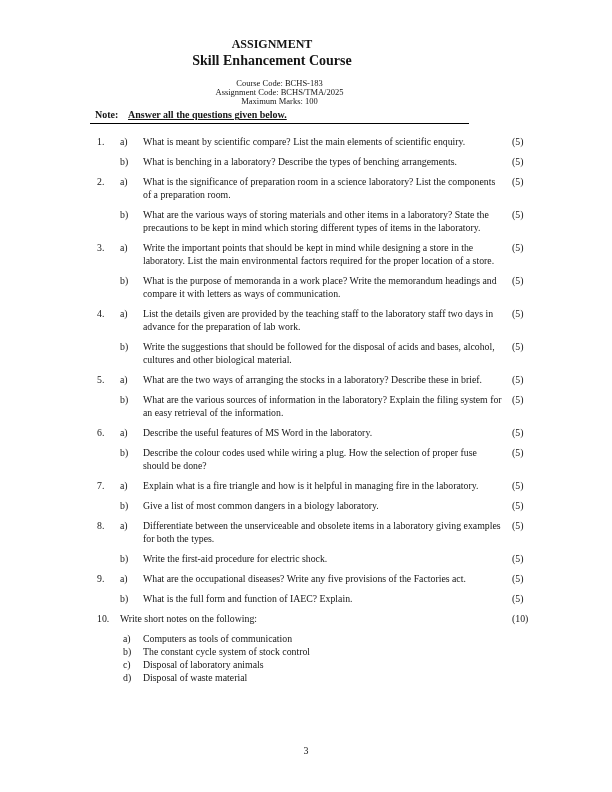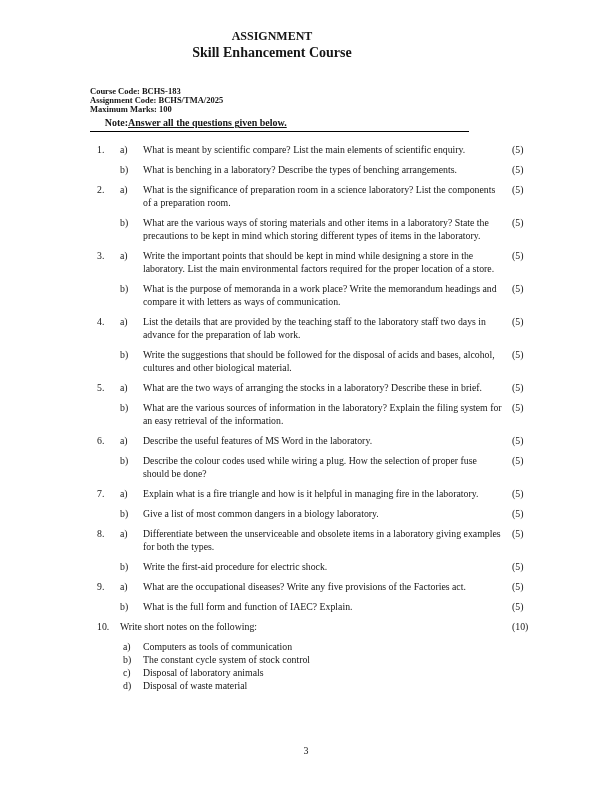--- a/index.html
+++ b/index.html
@@ -4,45 +4,45 @@
 <style>
   html, body { margin: 0; padding: 0; background: #ffffff; }
   .page {
     position: relative;
     width: 544px;
     height: 792px;
     background: #ffffff;
     font-family: "Liberation Serif", serif;
     color: #161616;
     box-sizing: border-box;
-    padding: 28px 75px 0 90px;
+    padding: 36px 75px 0 90px;
     overflow: hidden;
   }
   .titles { text-align: center; margin-left: -15px; }
   .title-main  { font-weight: bold; font-size: 12px; line-height: 16px; }
   .title-sub1  { font-weight: bold; font-size: 14px; line-height: 18px; }
   .title-sub2  { font-weight: bold; font-size: 14px; line-height: 18px; }
   .meta-block {
-    margin-top: 25px;
-    text-align: left;
-    font-weight: bold;
+    margin-top: 9px;
+    text-align: center;
+    font-weight: normal;
     font-size: 8.5px;
     line-height: 8.8px;
   }
   .note-row {
     margin-top: 4px;
     display: flex;
     align-items: baseline;
     font-weight: bold;
     font-size: 10px;
     line-height: 12px;
     border-bottom: 1.6px solid #000;
     padding: 0 0 2px 5px;
   }
-  .note-label { width: 33px; text-align: right; }
+  .note-label { width: 33px; }
   .note-text  { flex: 1; text-decoration: underline; }
   .questions { margin-top: 11px; font-size: 9.8px; line-height: 13px; }
   .qrow { display: flex; align-items: flex-start; margin-bottom: 7px; }
   .qrow.sub { margin-bottom: 0; }
   .qnum   { width: 30px; padding-left: 7px; box-sizing: border-box; flex: none; }
   .qlabel { width: 23px; flex: none; }
   .qrow.sub .qlabel { width: 20px; padding-left: 3px; box-sizing: content-box; }
   .qtext  { width: 360px; flex: none; }
   .qtext-wide { width: 383px; flex: none; }
   .qmarks { width: 34px; padding-left: 9px; box-sizing: border-box; flex: none; white-space: nowrap; }
@@ -109,21 +109,21 @@
       </div>
       <div class="qrow">
         <div class="qnum"></div>
         <div class="qlabel">b)</div>
         <div class="qtext">What is the purpose of memoranda in a work place? Write the memorandum headings and compare it with letters as ways of communication.</div>
         <div class="qmarks">(5)</div>
       </div>
       <div class="qrow">
         <div class="qnum">4.</div>
         <div class="qlabel">a)</div>
-        <div class="qtext">List the details that are provided by the teaching staff to the laboratory staff two days in advance for the preparation of lab work.</div>
+        <div class="qtext">List the details given are provided by the teaching staff to the laboratory staff two days in advance for the preparation of lab work.</div>
         <div class="qmarks">(5)</div>
       </div>
       <div class="qrow">
         <div class="qnum"></div>
         <div class="qlabel">b)</div>
         <div class="qtext">Write the suggestions that should be followed for the disposal of acids and bases, alcohol, cultures and other biological material.</div>
         <div class="qmarks">(5)</div>
       </div>
       <div class="qrow">
         <div class="qnum">5.</div>

